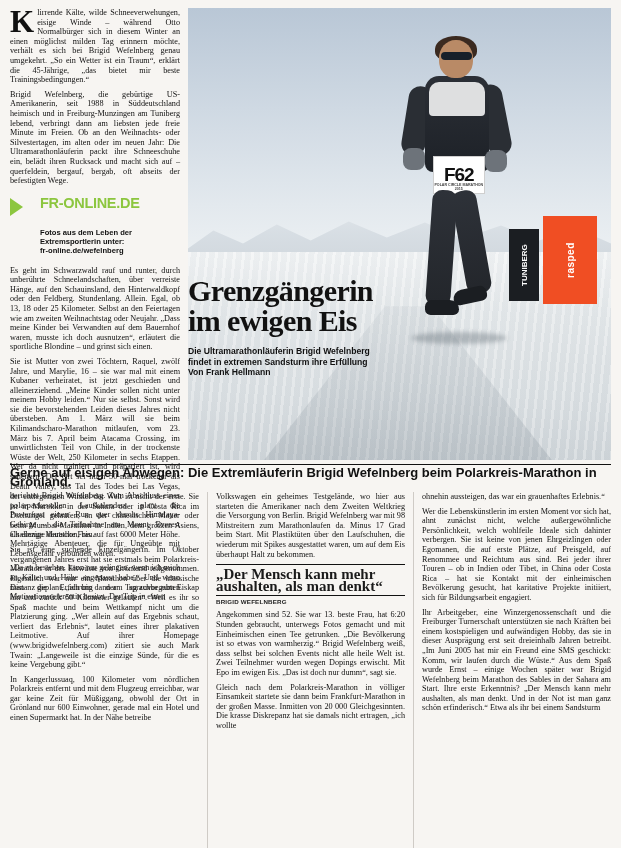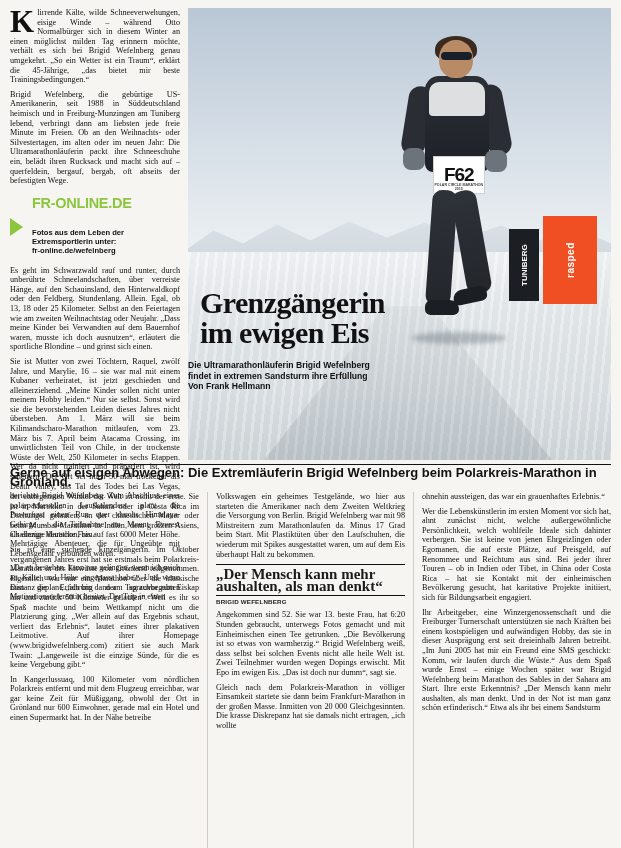--- a/index.html
+++ b/index.html
@@ -58,22 +58,22 @@
     font-weight: bold;
     padding: 1px 3px 0 0;
     font-family: "Liberation Serif", serif;
   }
   .col-text p.body:last-child { margin-bottom: 0; }
 
   
   .promo {
     margin: 10px 0 10px 0;
     display: flex;
-    align-items: center;
-    gap: 9px;
+    align-items: flex-start;
+    gap: 17px;
   }
   .promo-arrow {
     width: 0;
     height: 0;
     border-top: 9px solid transparent;
     border-bottom: 9px solid transparent;
     border-left: 13px solid #8cc63f;
     margin-top: 2px;
     flex: 0 0 auto;
   }
@@ -240,21 +240,21 @@
     top: 276px;
     width: 240px;
   }
   .headline {
     font-family: "Liberation Serif", serif;
     font-weight: bold;
     font-size: 30px;
     line-height: 30px;
     letter-spacing: -0.6px;
     color: #111;
-    margin: 12px;
+    margin: 0;
   }
   .subhead {
     font-family: "Liberation Sans", sans-serif;
     font-weight: bold;
     font-size: 8.6px;
     line-height: 10.6px;
     margin-top: 10px;
     color: #111;
   }
   .byline {

